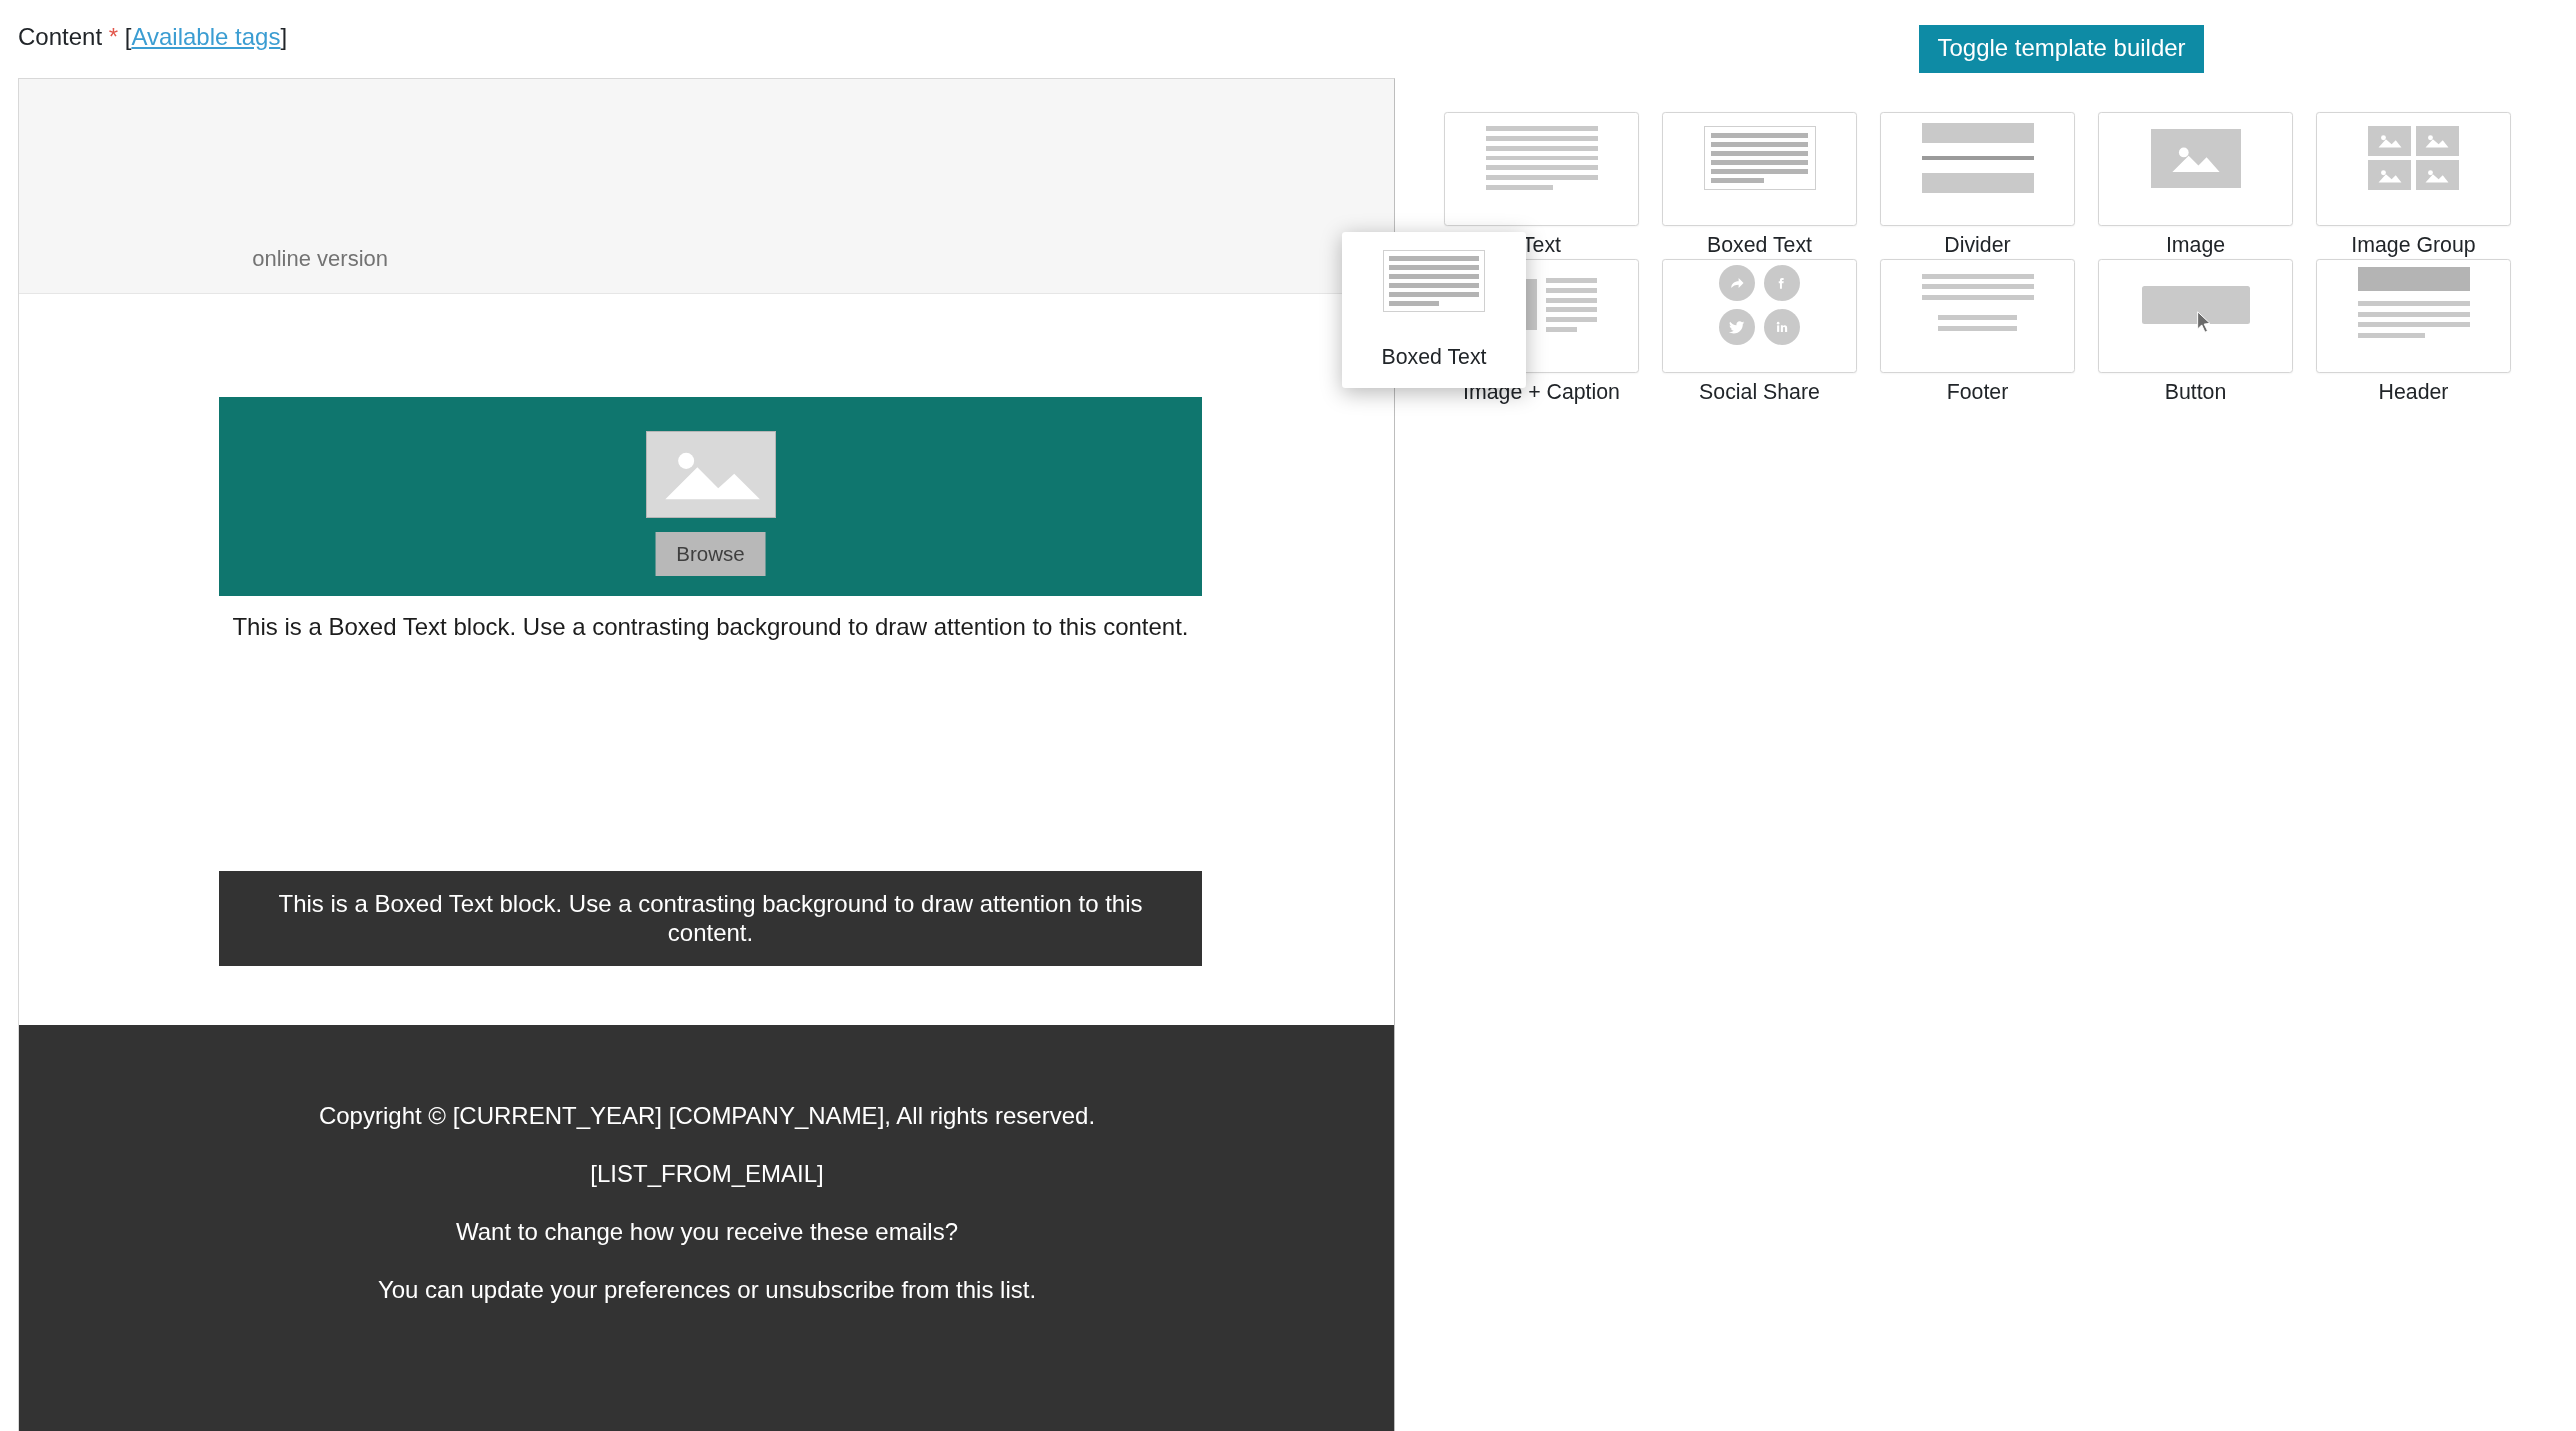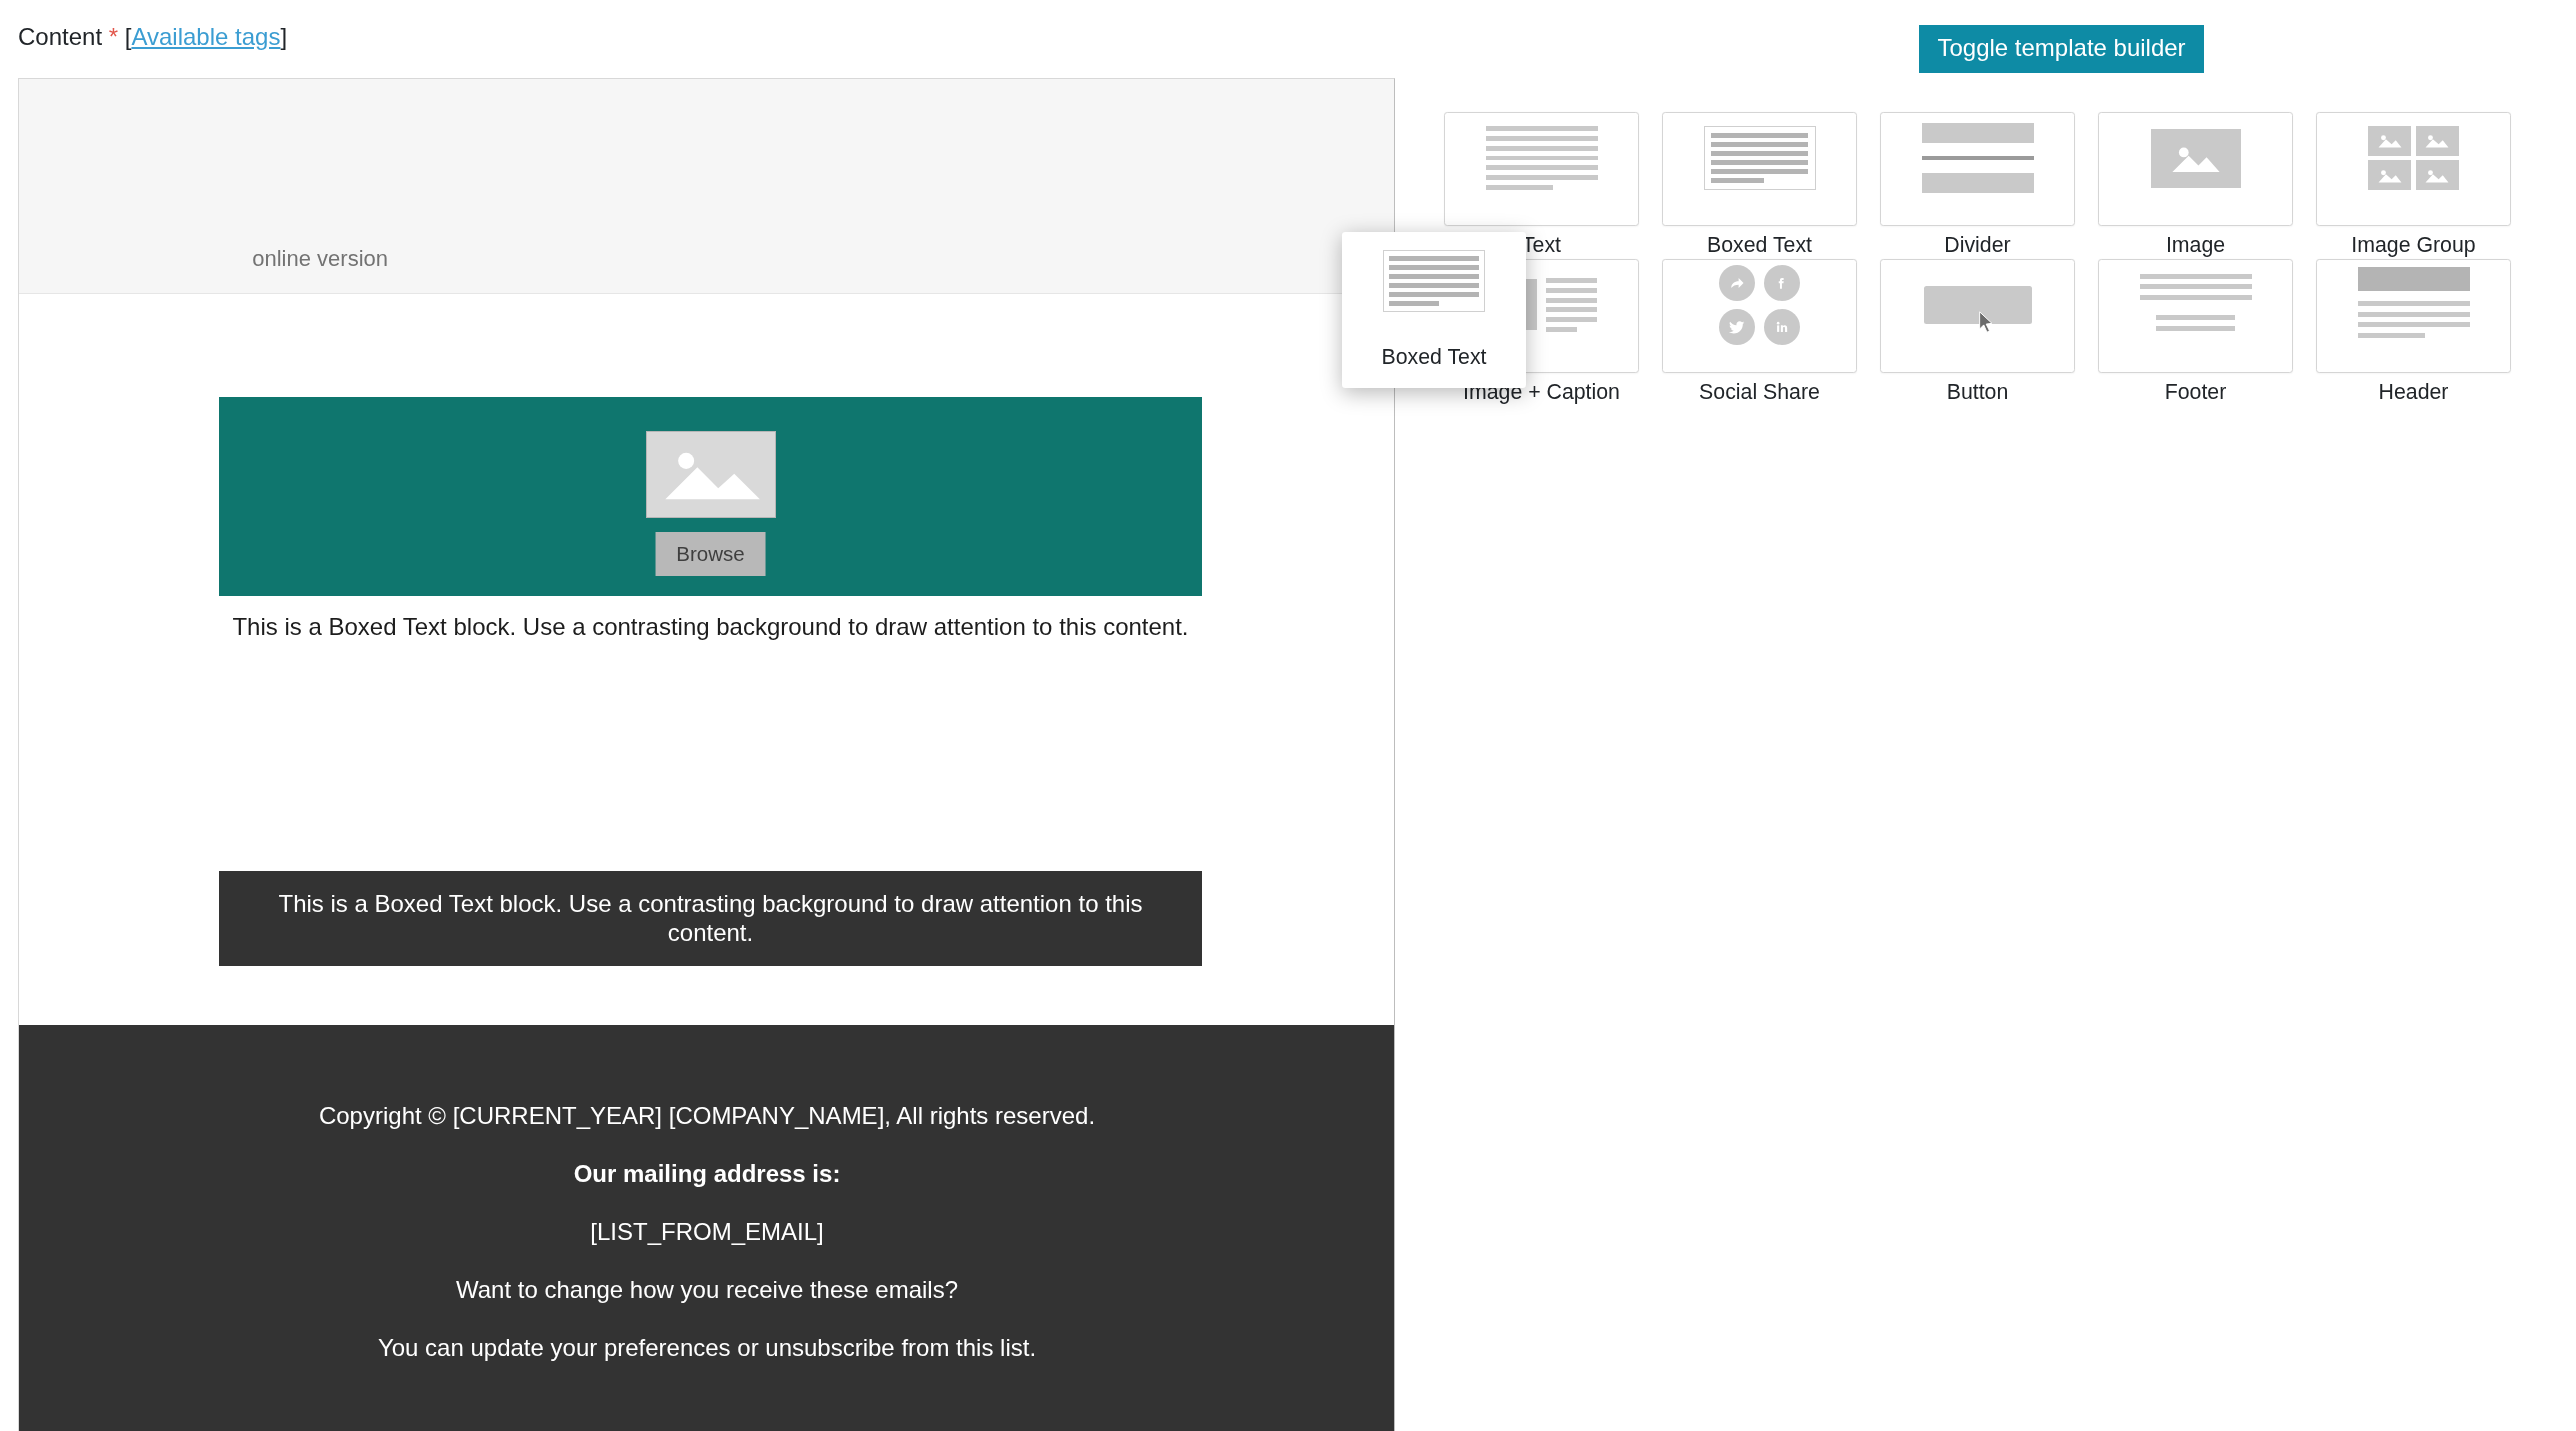--- a/index.html
+++ b/index.html
@@ -411,21 +411,20 @@
             <path d="M8 7h2.1v1c.4-.7 1.2-1.1 2-1.1 1.6 0 2.4 1 2.4 2.8V14h-2.2v-3.8c0-.9-.3-1.4-1.1-1.4-.7 0-1.1.5-1.1 1.4V14H8V7z" fill="#1d1d1d"></path>
           </svg>
         </span>
         <span class="social-label">LinkedIn</span>
       </div>
     </div>
   </div>
 
   <div class="email-footer">
     <p>Copyright © [CURRENT_YEAR] [COMPANY_NAME], All rights reserved.</p>
-    <p class="bold">Our mailing address is:</p>
     <p>[LIST_FROM_EMAIL]</p>
     <p>Want to change how you receive these emails?</p>
     <p>You can update your preferences or unsubscribe from this list.</p>
   </div>
 </div>
 
 <div class="palette">
   <div class="palette-grid">
 
     <div class="block-card">
@@ -559,41 +558,41 @@
               <path d="M9.6 9H12v1.2c.5-.9 1.4-1.4 2.4-1.4 1.9 0 2.9 1.2 2.9 3.4V17h-2.6v-4.3c0-1.1-.4-1.7-1.3-1.7-.8 0-1.3.6-1.3 1.7V17H9.6V9z" fill="#ffffff"></path>
             </svg>
           </div>
         </div>
       </div>
       <div class="card-label">Social Share</div>
     </div>
 
     <div class="block-card">
       <div class="thumb">
-        <div class="button-thumb">
-          <svg class="cursor-arrow" width="18" height="24.6" viewBox="0 0 22 30" xmlns="http://www.w3.org/2000/svg">
-            <polygon points="2,1 2,22 7,17 11,26 14,24 10,16 17,15" fill="#6b6b6b" stroke="#ffffff" stroke-width="1.2"></polygon>
-          </svg>
-        </div>
-      </div>
-      <div class="card-label">Button</div>
-    </div>
-
-    <div class="block-card">
-      <div class="thumb">
         <div class="footer-thumb">
           <span class="w1"></span>
             <span class="w2"></span>
             <span class="w1"></span>
           <div style="height:9.9px"></div>
           <span class="w3"></span>
             <span class="w3"></span>
         </div>
       </div>
       <div class="card-label">Footer</div>
+    </div>
+
+    <div class="block-card">
+      <div class="thumb">
+        <div class="button-thumb">
+          <svg class="cursor-arrow" width="18" height="24.6" viewBox="0 0 22 30" xmlns="http://www.w3.org/2000/svg">
+            <polygon points="2,1 2,22 7,17 11,26 14,24 10,16 17,15" fill="#6b6b6b" stroke="#ffffff" stroke-width="1.2"></polygon>
+          </svg>
+        </div>
+      </div>
+      <div class="card-label">Button</div>
     </div>
 
     <div class="block-card">
       <div class="thumb">
         <div class="header-thumb">
           <div class="bar"></div>
           <span></span>
             <span></span>
             <span></span>
             <span style="width:60%"></span>

